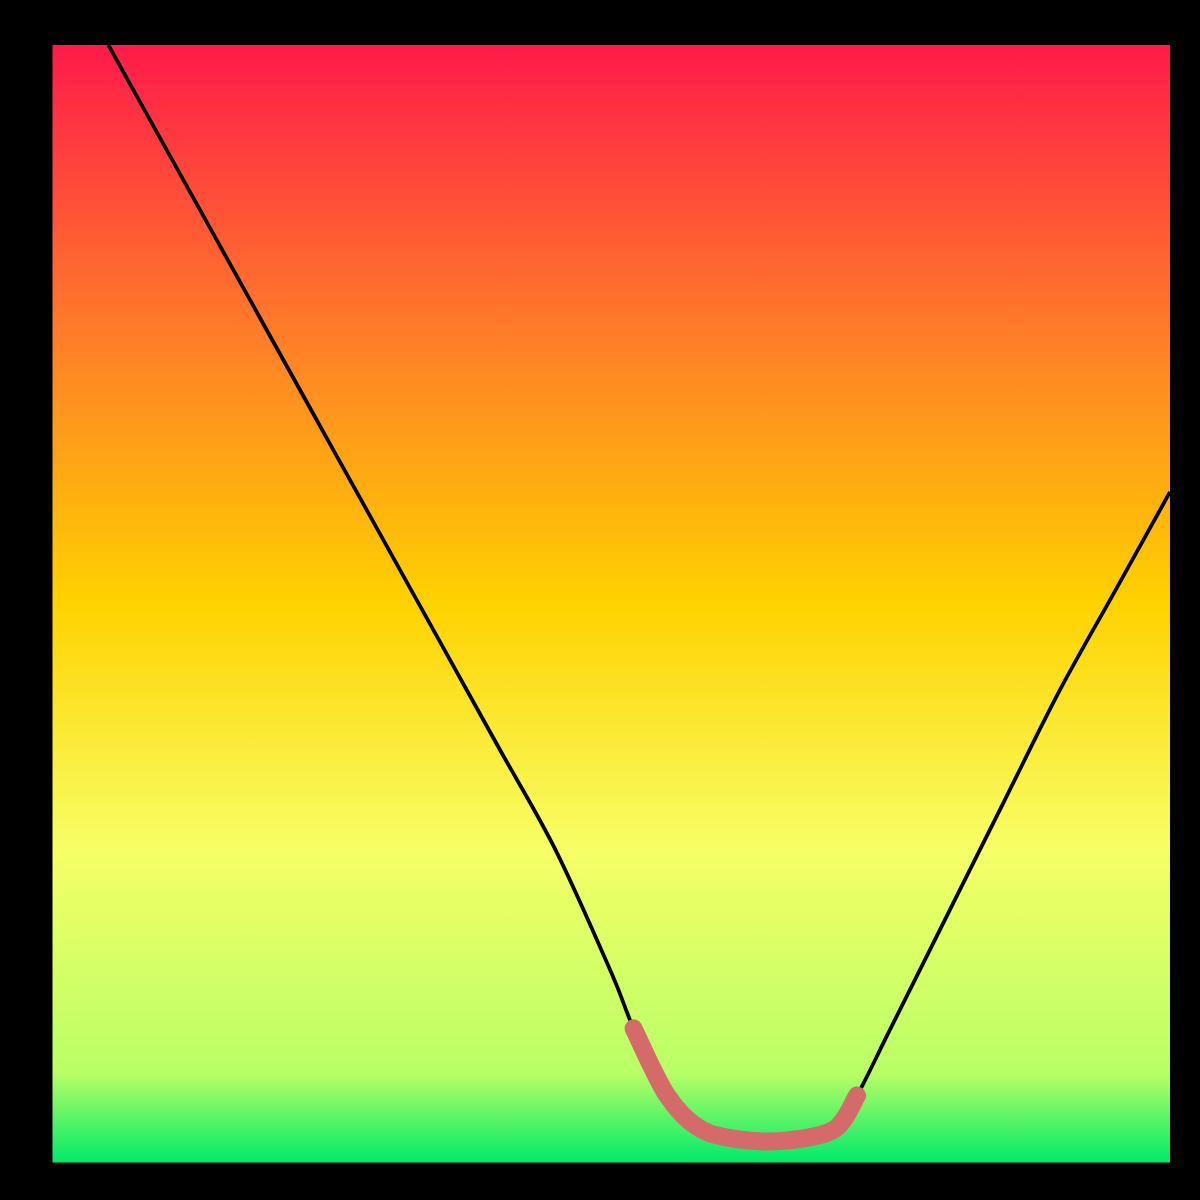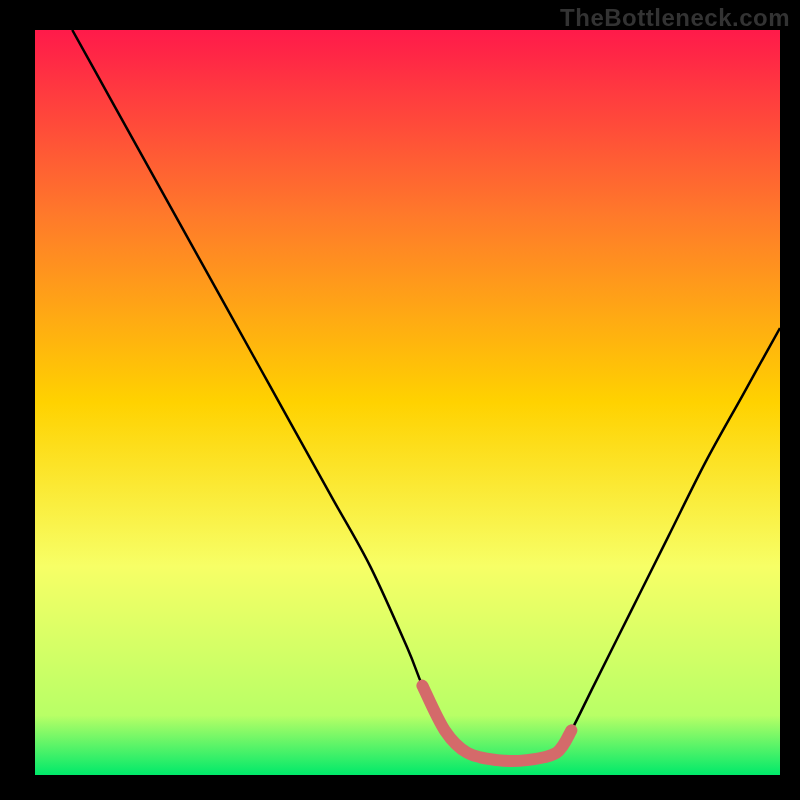--- a/index.html
+++ b/index.html
@@ -42,21 +42,20 @@
     fill: none;
     stroke: #d46a6a;
     stroke-width: 12;
     stroke-linecap: round;
   }
 </style>
 </head>
 <body>
 
 <div class="frame">
-  <div class="watermark">TheBottleneck.com</div>
   <svg id="chart-svg" width="800" height="800" viewBox="0 0 800 800">
     <defs>
       <linearGradient id="bg-grad" x1="0" y1="0" x2="0" y2="1">
         <stop id="g0" offset="0%" stop-color="#ff1a4a"></stop>
         <stop id="g1" offset="25%" stop-color="#ff7a2a"></stop>
         <stop id="g2" offset="50%" stop-color="#ffd200"></stop>
         <stop id="g3" offset="72%" stop-color="#f7ff66"></stop>
         <stop id="g4" offset="92%" stop-color="#b8ff66"></stop>
         <stop id="g5" offset="100%" stop-color="#00e96a"></stop>
       </linearGradient>

